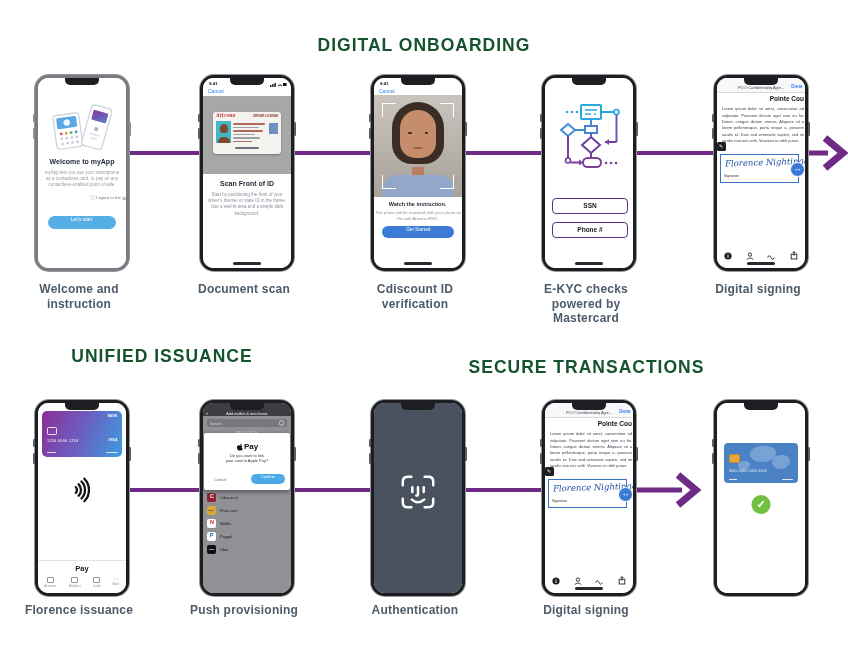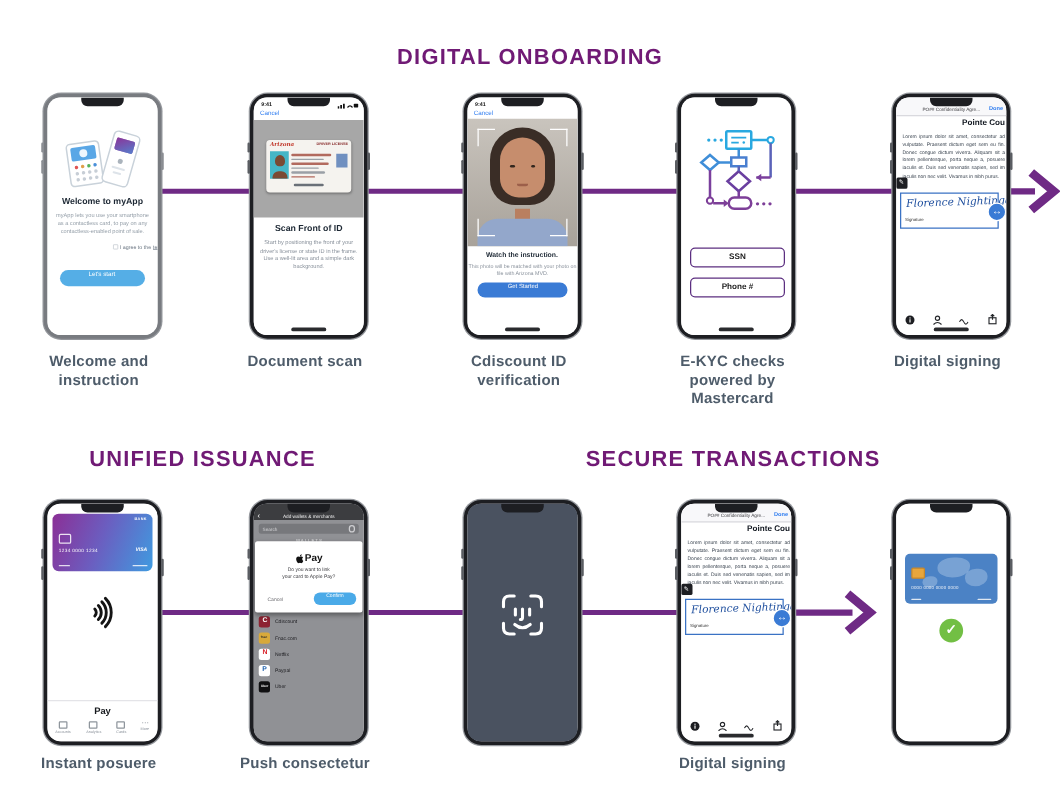--- a/index.html
+++ b/index.html
@@ -1,21 +1,21 @@
 <!DOCTYPE html>
 <html><head>
 <meta charset="utf-8">
 <style>
   html,body{margin:0;padding:0;background:#fff;}
   .canvas{position:relative;width:848px;height:648px;background:#fff;overflow:hidden;
           font-family:"Liberation Sans",sans-serif;}
 
   
   .sec-title{position:absolute;font-weight:800;font-size:17.5px;letter-spacing:1px;
-             color:#701a75;text-align:center;}
+             color:#14532d;text-align:center;}
   .caption{position:absolute;width:160px;text-align:center;font-weight:700;font-size:12px;
            line-height:1.22;letter-spacing:.2px;color:#4e5c6a;white-space:pre-line;}
 
   
   .connector{position:absolute;height:4px;background:#6f2a85;}
   .flow-arrow{position:absolute;}
 
   
   .phone{position:absolute;width:88px;height:190px;background:#fff;border:3px solid #1d1e22;
          border-radius:14px;box-shadow:0 0 0 1px #94979c;}
@@ -171,21 +171,21 @@
   .gcheck{position:absolute;top:92px;left:50%;transform:translateX(-50%);width:19px;height:19px;
           border-radius:50%;background:#72bf44;color:#fff;font-weight:700;font-size:11px;
           text-align:center;line-height:19px;}
 </style>
 </head>
 <body>
 
 <div class="canvas">
 
   <div class="sec-title" style="top:35px;left:0;width:848px;">DIGITAL ONBOARDING</div>
-  <div class="sec-title" style="top:357px;left:35px;width:254px;">UNIFIED ISSUANCE</div>
+  <div class="sec-title" style="top:346px;left:35px;width:254px;">UNIFIED ISSUANCE</div>
   <div class="sec-title" style="top:357px;left:437px;width:299px;">SECURE TRANSACTIONS</div>
 
   <div class="connector" style="top:151px;left:123px;width:77px;"></div>
   <div class="connector" style="top:151px;left:288px;width:83px;"></div>
   <div class="connector" style="top:151px;left:459px;width:83px;"></div>
   <div class="connector" style="top:151px;left:630px;width:84px;"></div>
   <svg class="flow-arrow" style="top:133px;left:804px;" width="44" height="40" viewBox="0 0 44 40">
     <line x1="0" y1="20" x2="24" y2="20" stroke="#6f2a85" stroke-width="5"></line>
     <path d="M21 5 L39 20 L21 35" fill="none" stroke="#6f2a85" stroke-width="7"></path>
   </svg>
@@ -615,17 +615,18 @@
         <span class="map" style="left:14px;top:18px;width:12px;height:9px;"></span>
         <div class="bchip"></div>
         <span class="shf" style="left:5px;top:26px;font-size:7px;color:#e8eef6;letter-spacing:.4px;">0000 0000 0000 0000</span>
         <span class="bbar" style="left:5px;bottom:3px;width:8px;"></span>
         <span class="bbar" style="right:5px;bottom:3px;width:11px;"></span>
       </div>
       <div class="gcheck"><span>✓</span></div>
     </div>
   </div>
 
-  <div class="caption" style="top:603px;left:-1px;">Instant posuere</div>
-  <div class="caption" style="top:603px;left:164px;">Push consectetur</div>
+  <div class="caption" style="top:603px;left:-1px;">Florence issuance</div>
+  <div class="caption" style="top:603px;left:164px;">Push provisioning</div>
+  <div class="caption" style="top:603px;left:335px;">Authentication</div>
   <div class="caption" style="top:603px;left:506px;">Digital signing</div>
 
 </div>
 
 </body></html>

